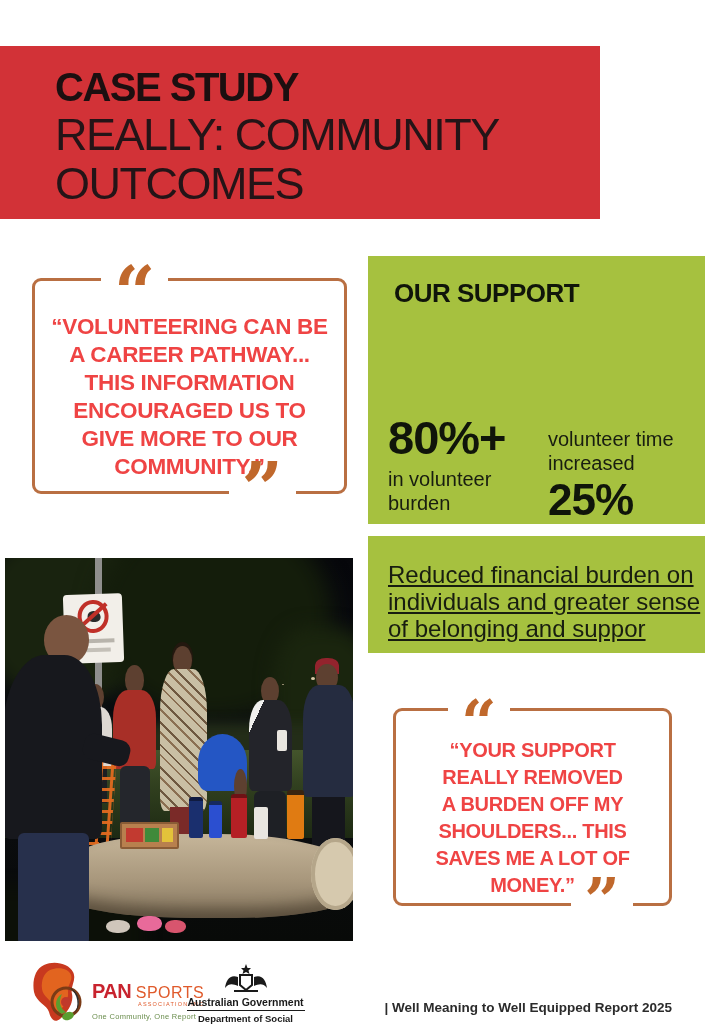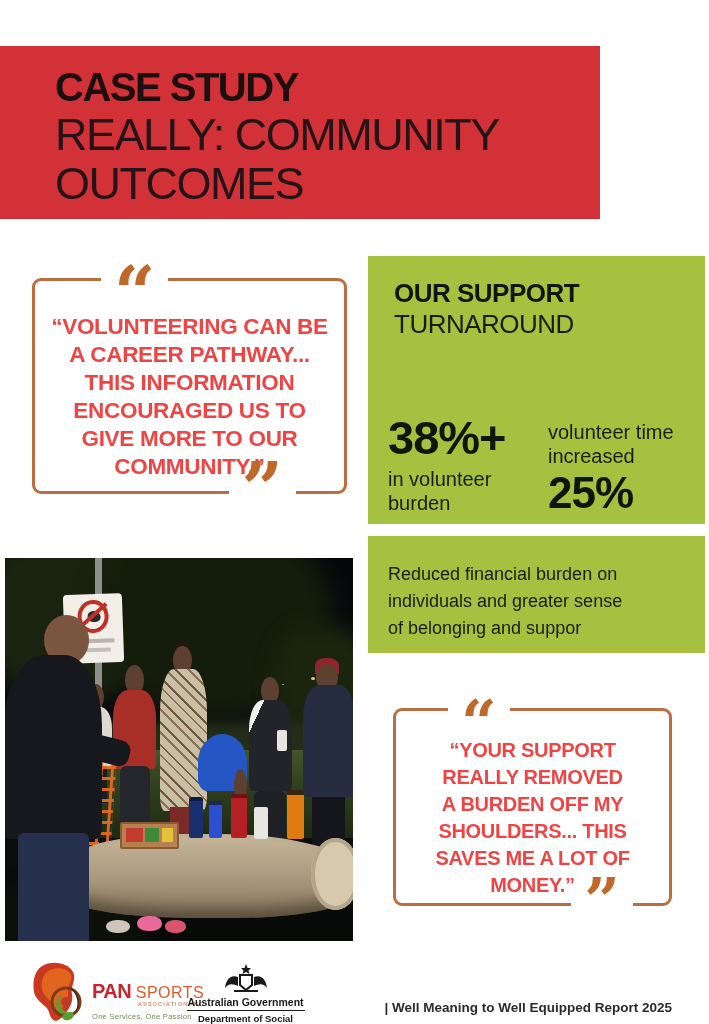--- a/index.html
+++ b/index.html
@@ -38,28 +38,28 @@
   .qmark span{display:block;transform:translateY(14px);}
   .qmark-close span{transform:translateY(-2px);}
 
   
   .greenbox{position:absolute;left:368px;width:337px;background:var(--box-green);}
   .support-box{top:240px;height:155px;padding:22px 12px 0 26px;}
   .support-bold{font-size:26px;font-weight:800;letter-spacing:-0.5px;line-height:31px;color:#10150a;}
   .support-light{font-size:26px;font-weight:400;letter-spacing:-0.5px;line-height:31px;color:#181d10;}
   .stats-box{top:385px;height:123px;}
   .stat-left{position:absolute;left:20px;top:12px;}
-  .stat-right{position:absolute;left:180px;top:19px;}
+  .stat-right{position:absolute;left:180px;top:26px;}
   .stat-value{font-weight:800;letter-spacing:-1px;color:#10150a;}
   .stat-left .stat-value{font-size:47px;line-height:50px;}
   .stat-right .stat-value{font-size:44px;line-height:46px;margin-top:2px;}
   .stat-label{font-size:20px;font-weight:400;line-height:24px;color:#181d10;white-space:pre-line;}
   .stat-left .stat-label{margin-top:4px;}
   .benefit-box{top:520px;height:117px;padding:25px 0 0 20px;}
-  .benefit-text{font-size:18px;font-weight:400;line-height:27px;color:#181d10;white-space:pre-line;}
+  .benefit-text{font-size:24px;font-weight:400;line-height:27px;color:#181d10;white-space:pre-line;text-decoration:underline;}
 
   
   .photo{position:absolute;left:5px;top:542px;width:348px;height:383px;overflow:hidden;background:linear-gradient(180deg,#06070b 0%,#0b0d12 55%,#080a08 100%);}
   .photo div{position:absolute;}
   .ph-tree1{left:-8%;top:-8%;width:52%;height:46%;background:#19230f;border-radius:50%;filter:blur(9px);}
   .ph-tree2{left:26%;top:-12%;width:68%;height:54%;background:#141d0b;border-radius:50%;filter:blur(11px);}
   .ph-tree3{left:77%;top:18%;width:32%;height:46%;background:#1a250e;border-radius:40% 60% 70% 30%;filter:blur(9px);}
   .ph-treeline{left:0;top:43%;width:100%;height:11%;background:#232d18;filter:blur(6px);}
   .ph-light{width:4px;height:3px;background:#d8c9a8;border-radius:50%;left:88%;top:31%;box-shadow:-30px 6px 0 -1px #b9a98c;}
   .ph-field{left:0;top:50%;width:100%;height:23%;background:linear-gradient(180deg,#44552c 0%,#31401f 40%,#1d2913 100%);}
@@ -165,26 +165,25 @@
 ENCOURAGED US TO
 GIVE MORE TO OUR
 COMMUNITY.”</p>
     <span class="qmark qmark-close">
         <span>”</span>
       </span>
   </section>
 
   <section class="greenbox support-box">
     <div class="support-bold">OUR SUPPORT</div>
-    <div class="support-light">TURNAROUND</div>
   </section>
 
   <section class="greenbox stats-box">
     <div class="stat-left">
-      <div class="stat-value">38%+</div>
+      <div class="stat-value">80%+</div>
       <div class="stat-label">in volunteer
 burden</div>
     </div>
     <div class="stat-right">
       <div class="stat-label">volunteer time
 increased</div>
       <div class="stat-value">25%</div>
     </div>
   </section>
 
@@ -289,21 +288,21 @@
         <circle cx="40" cy="40" r="14" fill="none" stroke="#7a3b16" stroke-width="3"></circle>
         <path d="M44,26 C54,30 56,44 48,52 C54,44 52,32 44,26 Z" fill="#2a2a2a"></path>
         <path d="M36,52 C28,48 28,36 36,32 C32,40 34,46 40,50 Z" fill="#5a9e2f"></path>
         <ellipse cx="42" cy="54" rx="6" ry="4" fill="#5a9e2f" transform="rotate(-20 42 54)"></ellipse>
         <circle cx="40" cy="40" r="5" fill="#c0392b"></circle>
       </svg>
       <div class="pan-text">
         <span class="pan-name">PAN</span>
         <span class="pan-sports">SPORTS</span>
         <div class="pan-sub">ASSOCIATION INC</div>
-        <div class="pan-tagline">One Services, One Passion</div>
+        <div class="pan-tagline">One Community, One Report</div>
       </div>
     </div>
 
     <div class="logo-gov">
       <svg class="gov-crest" width="52" height="30" viewBox="0 0 52 30">
         <polygon points="26,0 27.5,4 31,4 28.5,6.5 29.5,10 26,8 22.5,10 23.5,6.5 21,4 24.5,4" fill="#1a1a1a"></polygon>
         <path d="M20,11 h12 v10 l-6,5 l-6,-5 Z" fill="none" stroke="#1a1a1a" stroke-width="2"></path>
         <path d="M18,13 C10,10 6,16 5,24 C9,19 13,20 18,22 Z" fill="#1a1a1a"></path>
         <path d="M34,13 C42,10 46,16 47,24 C43,19 39,20 34,22 Z" fill="#1a1a1a"></path>
         <path d="M14,27 h24" stroke="#1a1a1a" stroke-width="2"></path>

